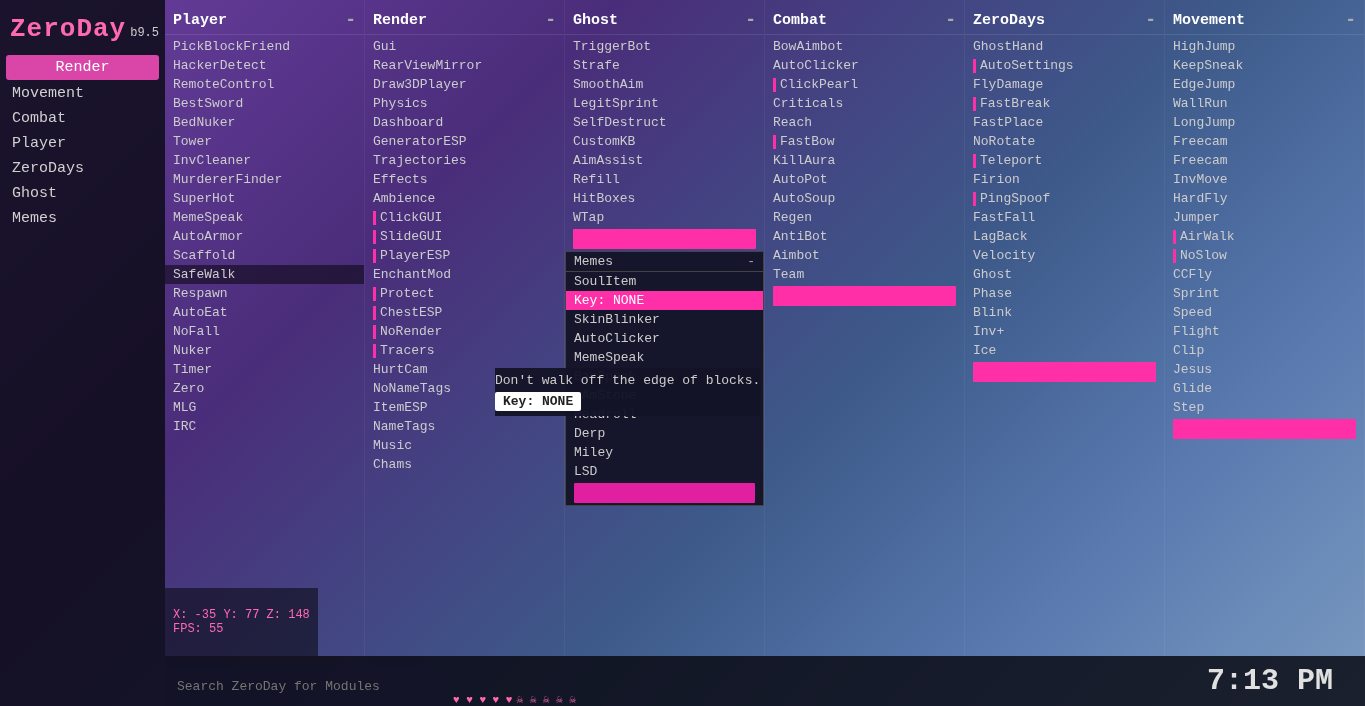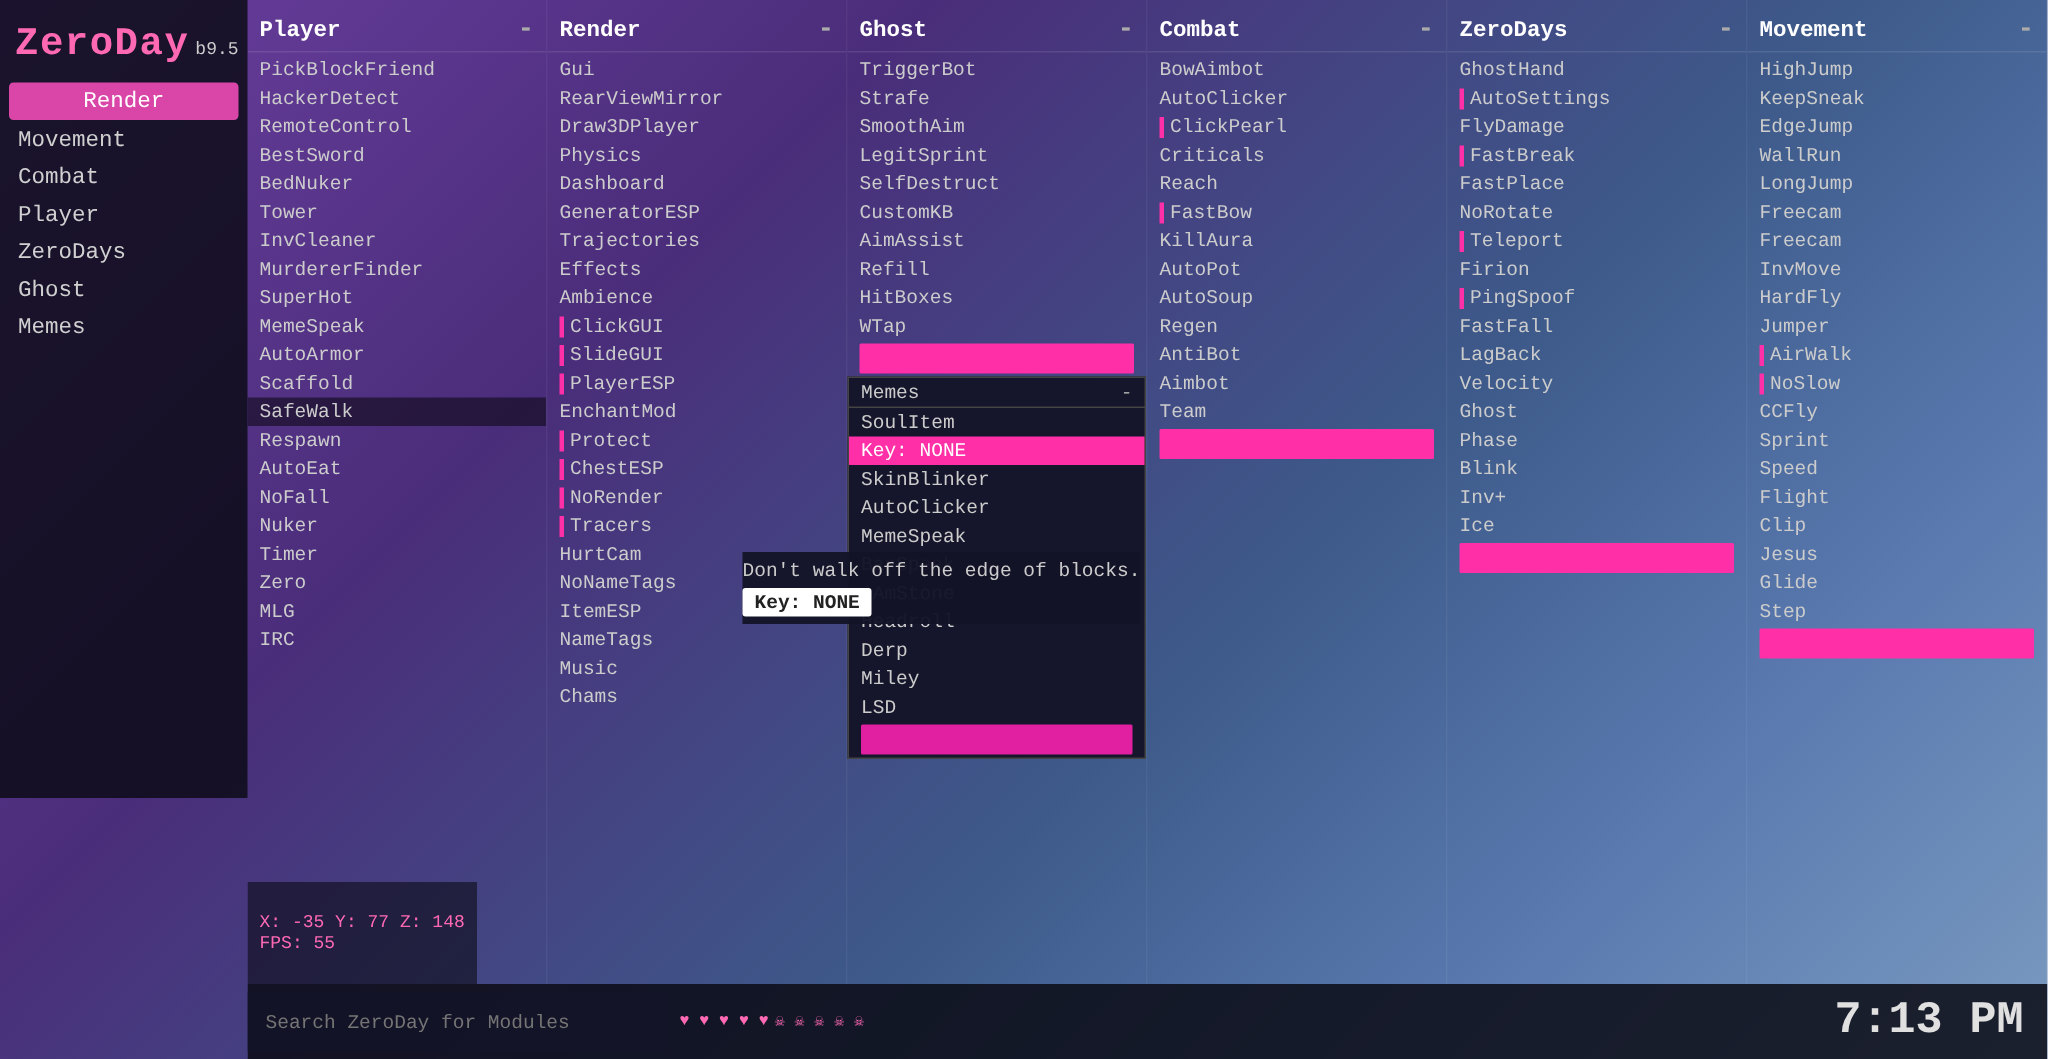--- a/index.html
+++ b/index.html
@@ -12,21 +12,21 @@
       overflow: hidden;
       position: relative;
     }
 
     
     .sidebar {
       position: absolute;
       left: 0;
       top: 0;
       width: 165px;
-      height: 532px;
+      height: 706px;
       background: rgba(10, 10, 20, 0.82);
       padding: 8px 0;
     }
     .logo-area {
       padding: 6px 10px 10px 10px;
     }
     .logo-text {
       font-size: 26px;
       font-weight: bold;
       color: #ff69b4;
@@ -148,41 +148,41 @@
 
     
     .bottom-bar {
       position: absolute;
       bottom: 0;
       left: 0;
       right: 0;
       height: 50px;
       background: rgba(10,10,20,0.85);
       display: flex;
-      align-items: center;
+      align-items: flex-end;
     }
     .search-box {
       margin-left: 0;
       background: rgba(20,20,40,0.9);
       border: none;
       color: #888;
       font-size: 13px;
       font-family: 'Courier New', monospace;
       padding: 8px 12px;
       width: 280px;
       height: 40px;
     }
     .bottom-right-bar {
       position: absolute;
       right: 0;
       bottom: 0;
       height: 50px;
       display: flex;
       align-items: center;
-      padding-right: 16px;
+      padding-right: 32px;
     }
     .clock-text {
       font-size: 30px;
       color: #e0e0e0;
       font-weight: bold;
     }
     .coords-area {
       position: absolute;
       left: 0;
       bottom: 50px;

